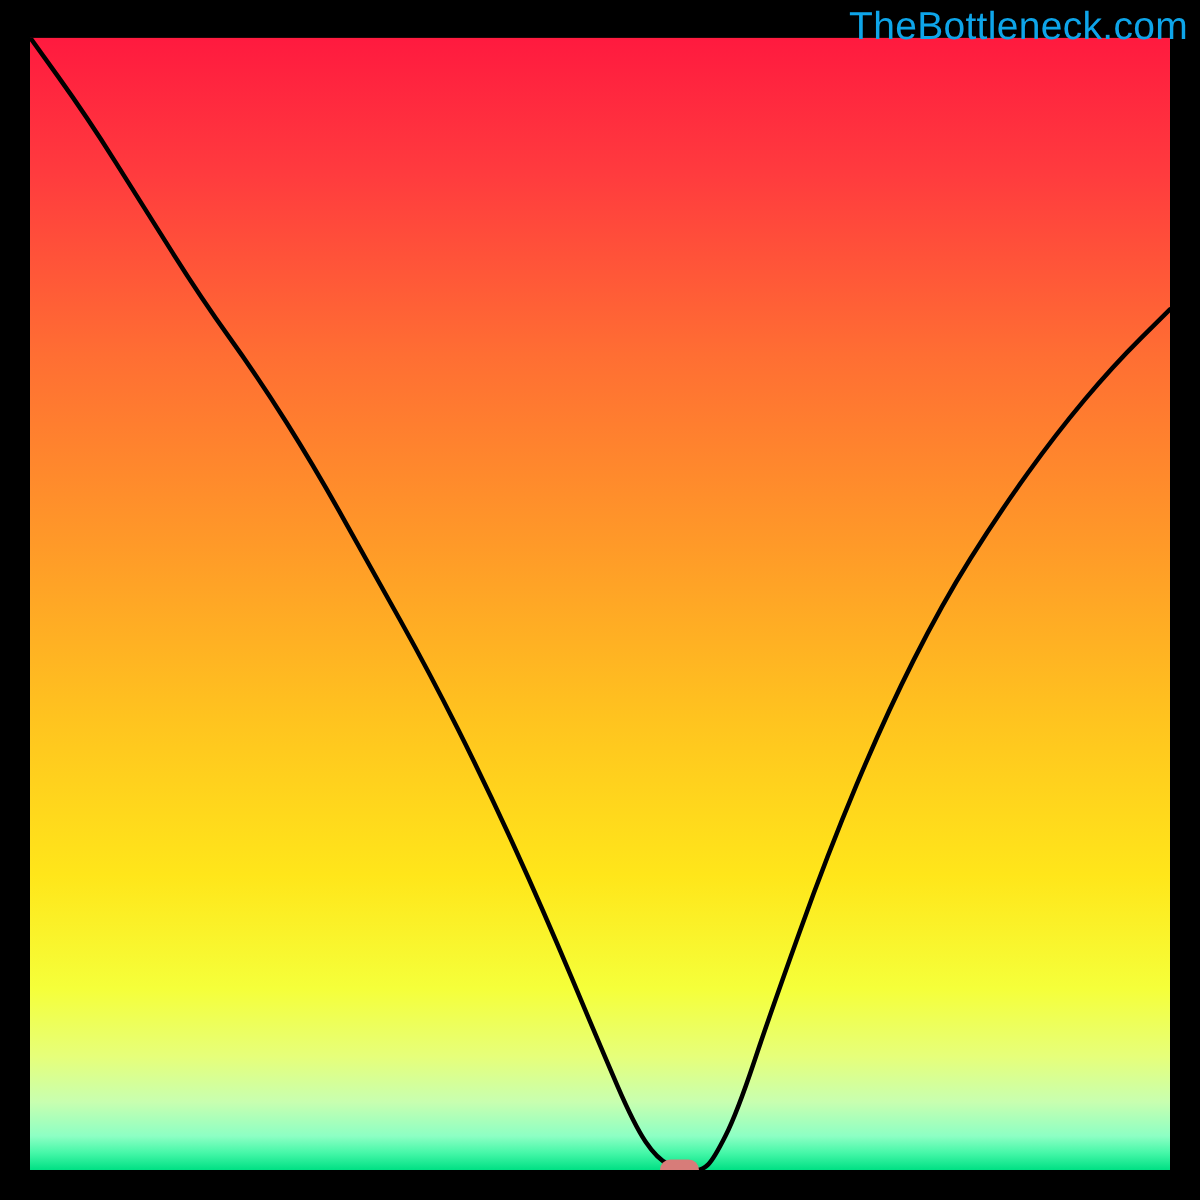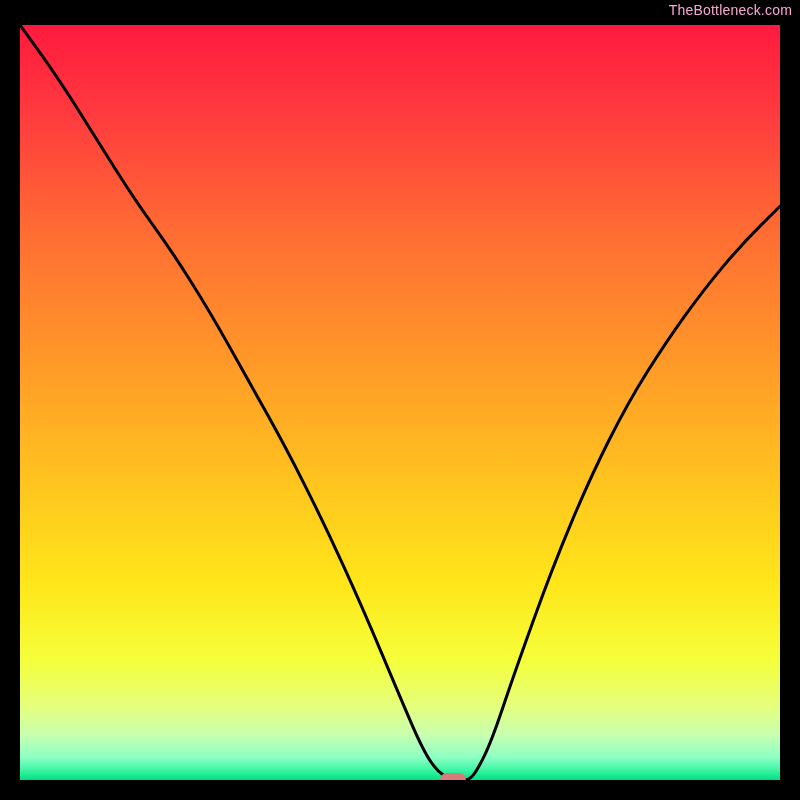--- a/index.html
+++ b/index.html
@@ -14,22 +14,22 @@
   .frame {
     position: relative;
     width: 800px;
     height: 800px;
     background: #000;
   }
   .watermark {
     position: absolute;
     top: 2px;
     right: 8px;
-    color: #f9a8d4;
-    font-size: 14px;
+    color: #0ea5e9;
+    font-size: 26px;
     font-weight: 500;
     letter-spacing: 0.2px;
     z-index: 10;
   }
   .plot-area {
     position: absolute;
     left: 20px;
     top: 25px;
     width: 760px;
     height: 755px;

